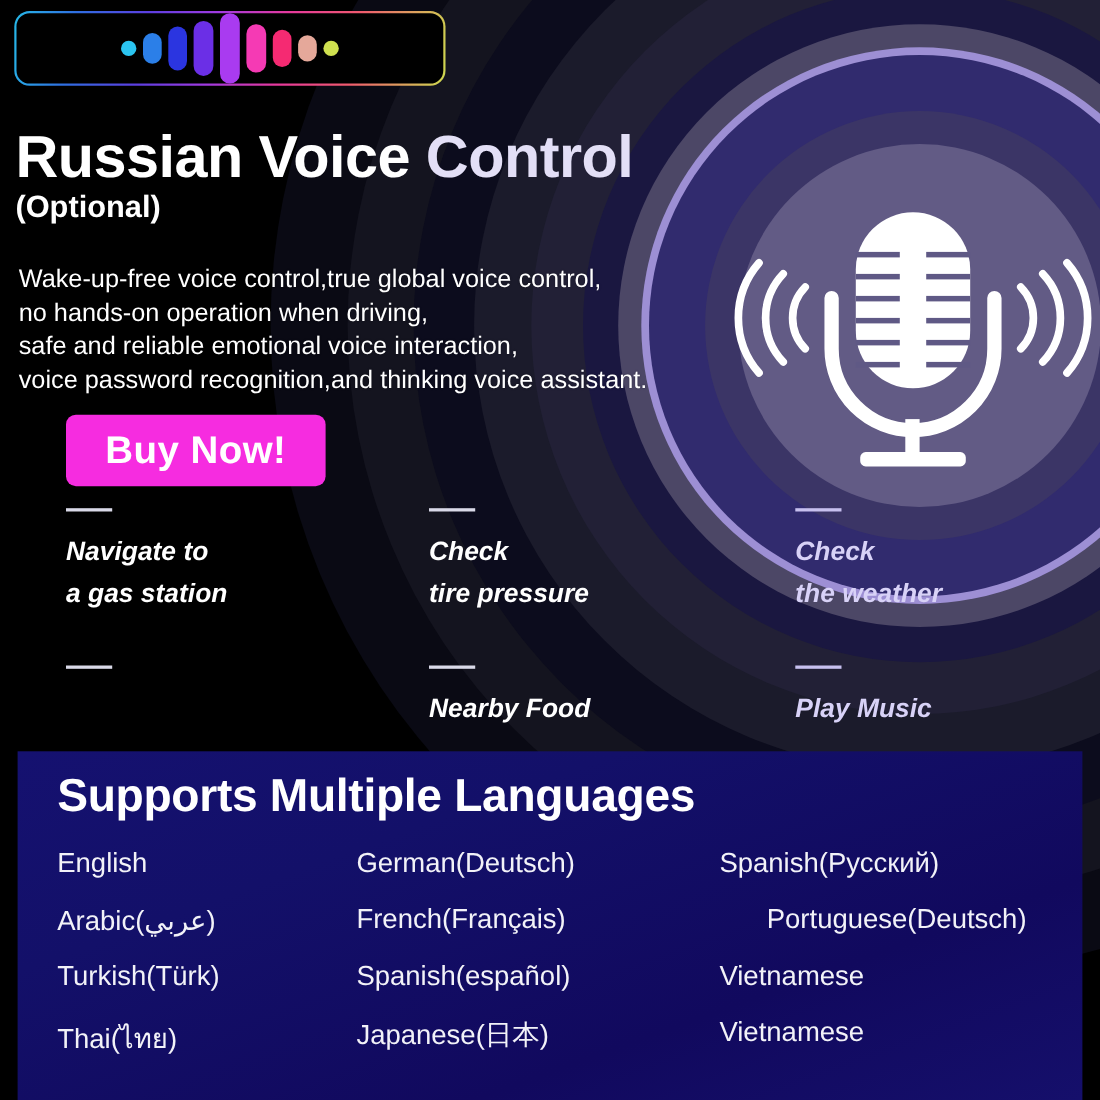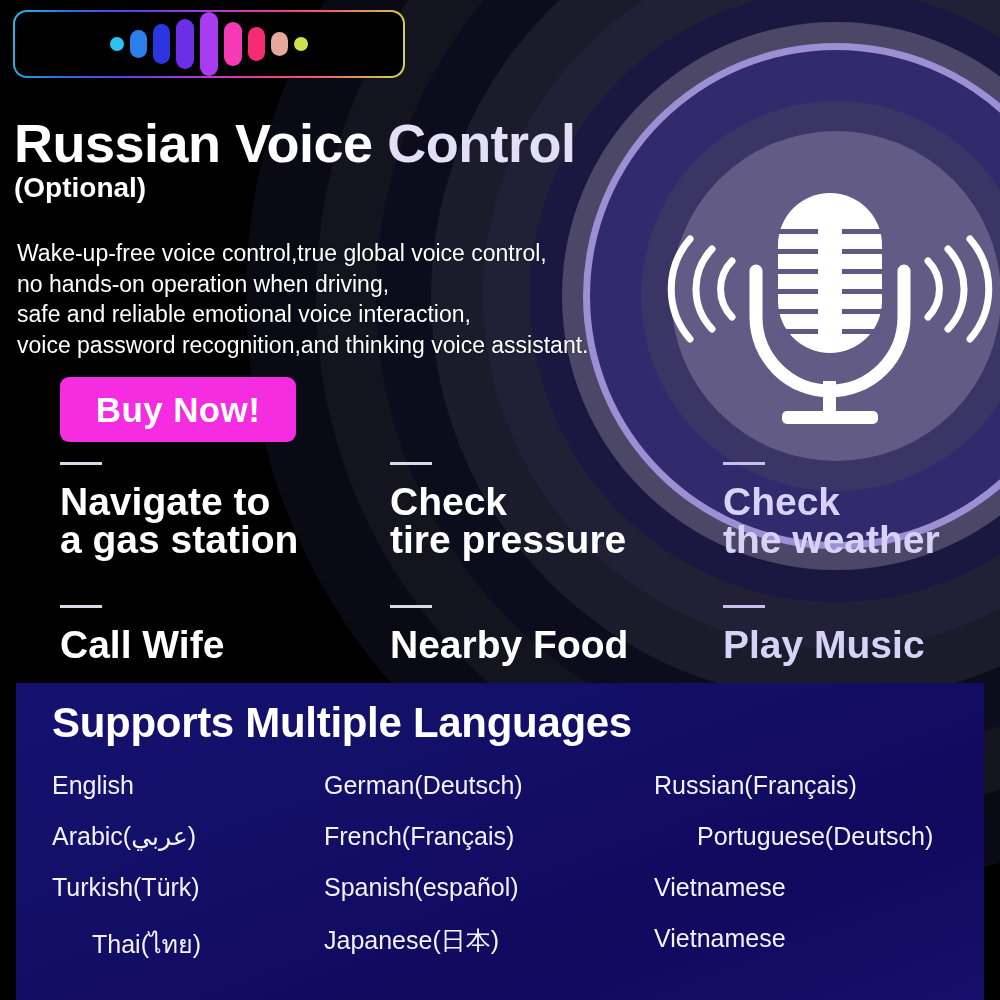--- a/index.html
+++ b/index.html
@@ -67,22 +67,22 @@
     letter-spacing:.4px;
     margin-left:46px;
   }
 
   
   #commands {
     position:absolute; left:0; top:462px; width:1000px;
   }
   .cmd {
     position:absolute;
-    font-size:39px; font-weight:bold; line-height:38px;
-    color:#ffffff; white-space:pre;
+    font-size:24px; font-weight:bold; line-height:38px;
+    color:#ffffff; white-space:pre;font-style:italic;
   }
   .cmd.lavender { color:#d8d2f7; }
   .cmd .dash {
     display:block; width:42px; height:3px;
     background:#d9d9e8; margin-bottom:18px;
   }
   .cmd.lavender .dash { background:#c7c0ef; }
 
   
   #lang-panel {
@@ -189,36 +189,36 @@
     </svg>
   </div>
 
   <div id="commands">
       <div class="cmd" style="left: 60px; top: 0px;"><span class="dash"></span><span style="white-space: pre;">Navigate to
 a gas station</span></div>
       <div class="cmd" style="left: 390px; top: 0px;"><span class="dash"></span><span style="white-space: pre;">Check
 tire pressure</span></div>
       <div class="cmd lavender" style="left: 723px; top: 0px;"><span class="dash"></span><span style="white-space: pre;">Check
 the weather</span></div>
-      <div class="cmd" style="left: 60px; top: 143px;"><span class="dash"></span><span style="white-space: pre;">Call Wife</span></div>
+      <div class="cmd" style="left: 60px; top: 143px;"><span class="dash"></span></div>
       <div class="cmd" style="left: 390px; top: 143px;"><span class="dash"></span><span style="white-space: pre;">Nearby Food</span></div>
       <div class="cmd lavender" style="left: 723px; top: 143px;"><span class="dash"></span><span style="white-space: pre;">Play Music</span></div>
     </div>
 
   <div id="lang-panel">
     <div id="lang-title">Supports Multiple Languages</div>
     <div id="lang-list">
         <div class="lang-item" style="left: 36px; top: 88px;">English</div>
         <div class="lang-item" style="left: 36px; top: 139px;">Arabic(عربي)</div>
         <div class="lang-item" style="left: 36px; top: 190px;">Turkish(Türk)</div>
-        <div class="lang-item" style="left: 36px; top: 241px; margin-left: 40px;">Thai(ไทย)</div>
+        <div class="lang-item" style="left: 36px; top: 241px;">Thai(ไทย)</div>
         <div class="lang-item" style="left: 308px; top: 88px;">German(Deutsch)</div>
         <div class="lang-item" style="left: 308px; top: 139px;">French(Français)</div>
         <div class="lang-item" style="left: 308px; top: 190px;">Spanish(español)</div>
         <div class="lang-item" style="left: 308px; top: 241px;">Japanese(日本)</div>
-        <div class="lang-item" style="left: 638px; top: 88px;">Russian(Français)</div>
+        <div class="lang-item" style="left: 638px; top: 88px;">Spanish(Русский)</div>
         <div class="lang-item" style="left: 638px; top: 139px; margin-left: 43px;">Portuguese(Deutsch)</div>
         <div class="lang-item" style="left: 638px; top: 190px;">Vietnamese</div>
         <div class="lang-item" style="left: 638px; top: 241px;">Vietnamese</div>
       </div>
   </div>
 
 </div>
 
 </body></html>

